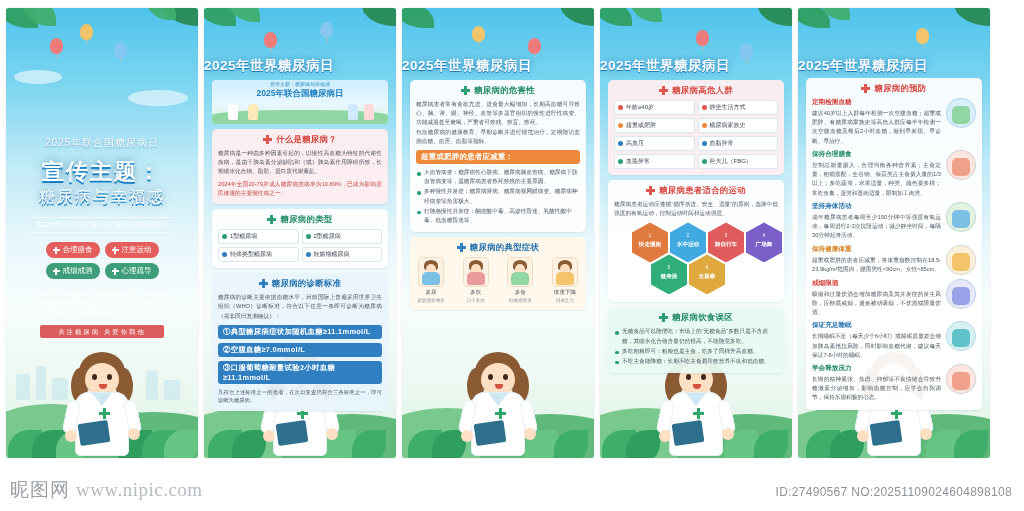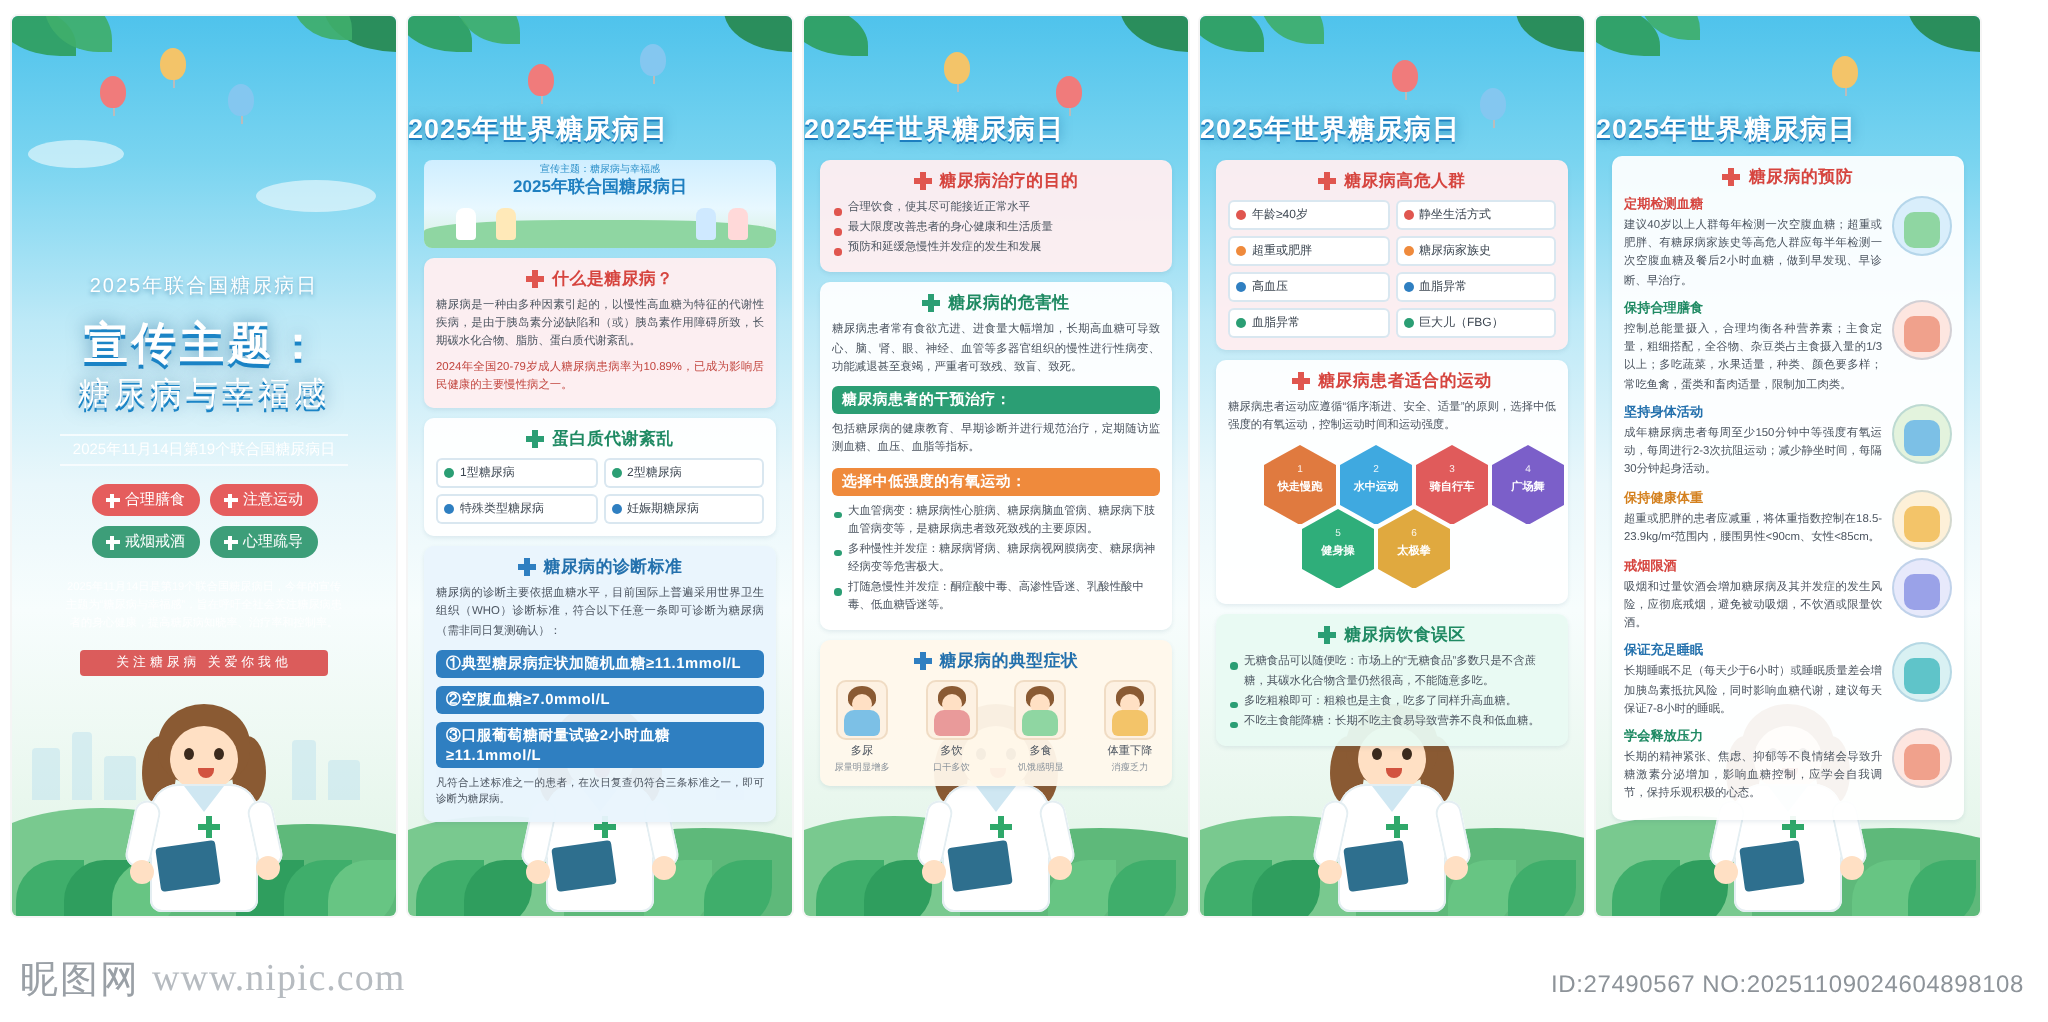--- a/index.html
+++ b/index.html
@@ -272,21 +272,21 @@
               <span class="ic"></span>
               <span class="tx">什么是糖尿病？</span>
             </div>
           <div class="para">糖尿病是一种由多种因素引起的，以慢性高血糖为特征的代谢性疾病，是由于胰岛素分泌缺陷和（或）胰岛素作用障碍所致，长期碳水化合物、脂肪、蛋白质代谢紊乱。</div>
           <div class="para red" style="margin-top:3px;">2024年全国20-79岁成人糖尿病患病率为10.89%，已成为影响居民健康的主要慢性病之一。</div>
         </div>
 
         <div class="card">
           <div class="sec-h g">
               <span class="ic"></span>
-              <span class="tx">蛋白质代谢紊乱</span>
+              <span class="tx">糖尿病的类型</span>
             </div>
           <div class="grid2">
             <div class="chip">
                 <span class="dot g"></span>
                 <span>1型糖尿病</span>
               </div>
             <div class="chip">
                 <span class="dot g"></span>
                 <span>2型糖尿病</span>
               </div>
@@ -350,41 +350,29 @@
     <div class="panel p3">
       <div class="sky">
         <div class="leaf" style="left:-8px;top:-6px;width:40px;height:26px;"></div>
         <div class="leaf leaf3" style="right:-10px;top:-10px;width:44px;height:28px;"></div>
         <div class="balloon" style="left:70px;top:18px;background:#f3c469;"></div>
         <div class="balloon" style="left:126px;top:30px;background:#f07b7b;"></div>
       </div>
       <div class="p-title"><span class="t">2025年世界糖尿病日</span></div>
 
       <div class="content" style="top:72px;">
-        <div class="card pink">
-          <div class="sec-h">
-              <span class="ic"></span>
-              <span class="tx">糖尿病治疗的目的</span>
-            </div>
-          <ul class="list">
-            <li>合理饮食，使其尽可能接近正常水平</li>
-            <li>最大限度改善患者的身心健康和生活质量</li>
-            <li>预防和延缓急慢性并发症的发生和发展</li>
-          </ul>
-        </div>
 
         <div class="card">
           <div class="sec-h g">
               <span class="ic"></span>
               <span class="tx">糖尿病的危害性</span>
             </div>
           <div class="para">糖尿病患者常有食欲亢进、进食量大幅增加，长期高血糖可导致心、脑、肾、眼、神经、血管等多器官组织的慢性进行性病变、功能减退甚至衰竭，严重者可致残、致盲、致死。</div>
-          <span class="sec-bar g">糖尿病患者的干预治疗：</span>
           <div class="para">包括糖尿病的健康教育、早期诊断并进行规范治疗，定期随访监测血糖、血压、血脂等指标。</div>
-          <span class="sec-bar o">选择中低强度的有氧运动：</span>
+          <span class="sec-bar o">超重或肥胖的患者应减重：</span>
           <ul class="list g">
             <li>大血管病变：糖尿病性心脏病、糖尿病脑血管病、糖尿病下肢血管病变等，是糖尿病患者致死致残的主要原因。</li>
             <li>多种慢性并发症：糖尿病肾病、糖尿病视网膜病变、糖尿病神经病变等危害极大。</li>
             <li>打随急慢性并发症：酮症酸中毒、高渗性昏迷、乳酸性酸中毒、低血糖昏迷等。</li>
           </ul>
         </div>
 
         <div class="card cream">
           <div class="sec-h b">
               <span class="ic"></span>

